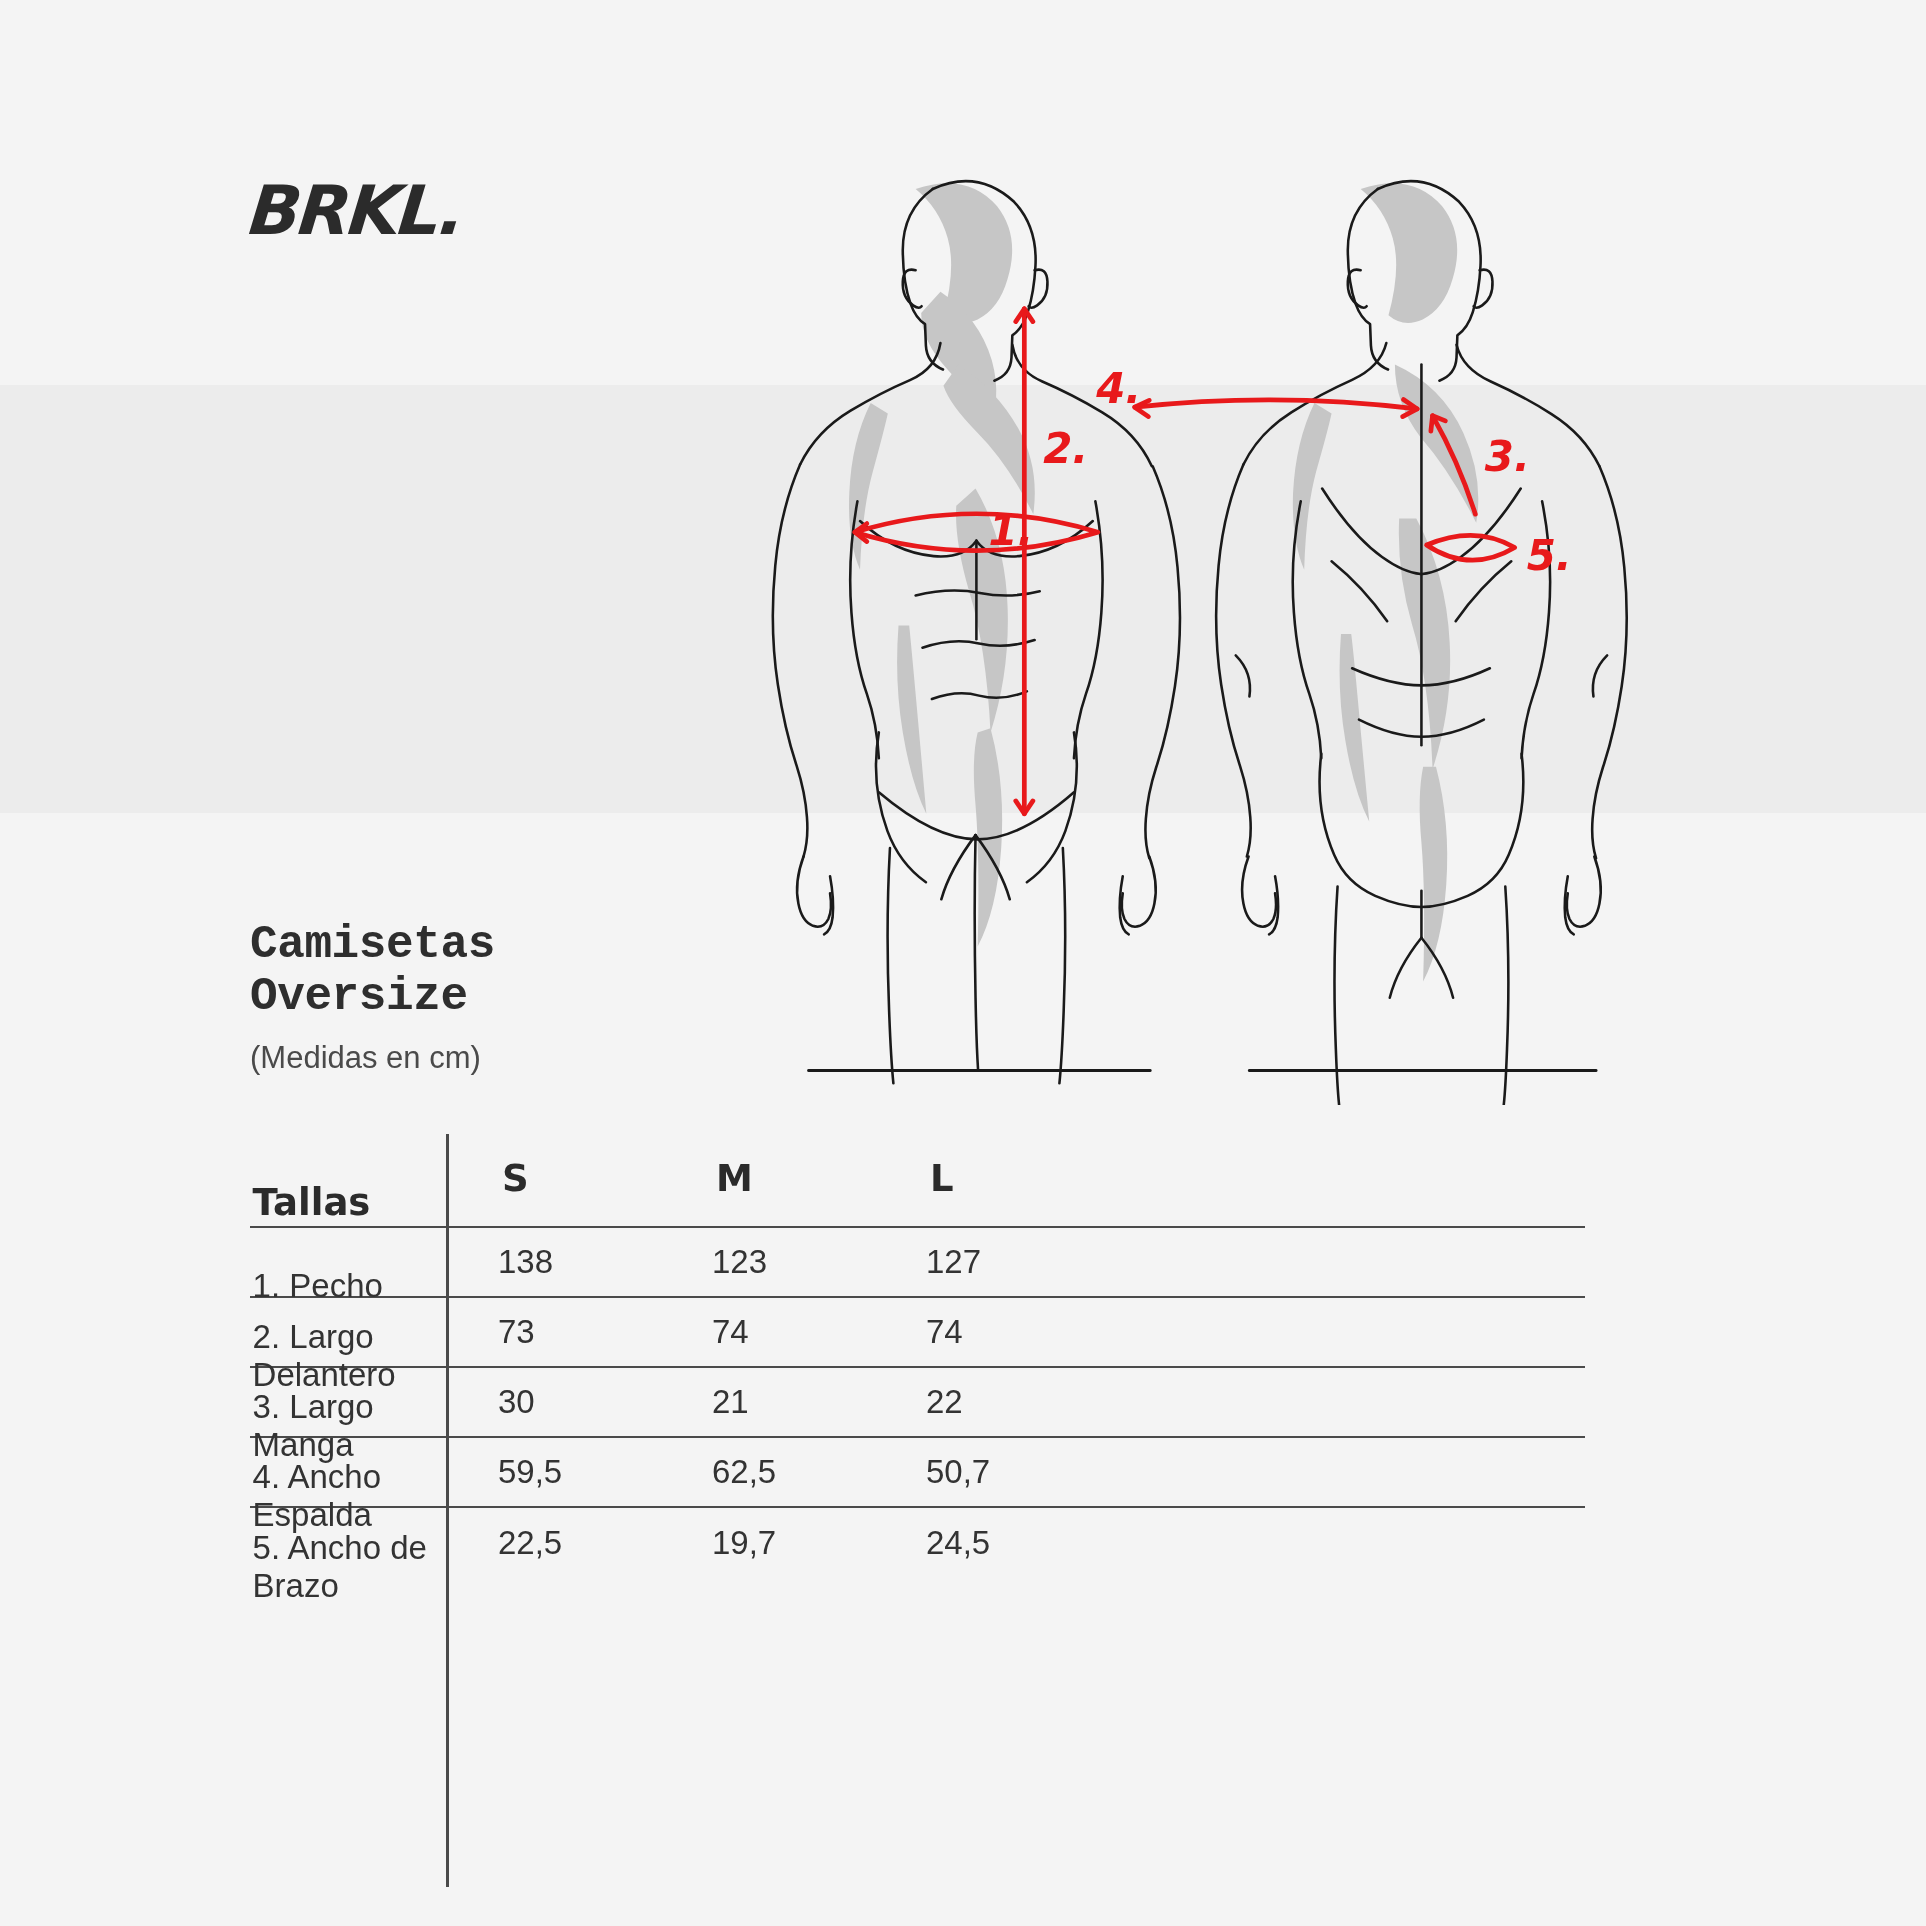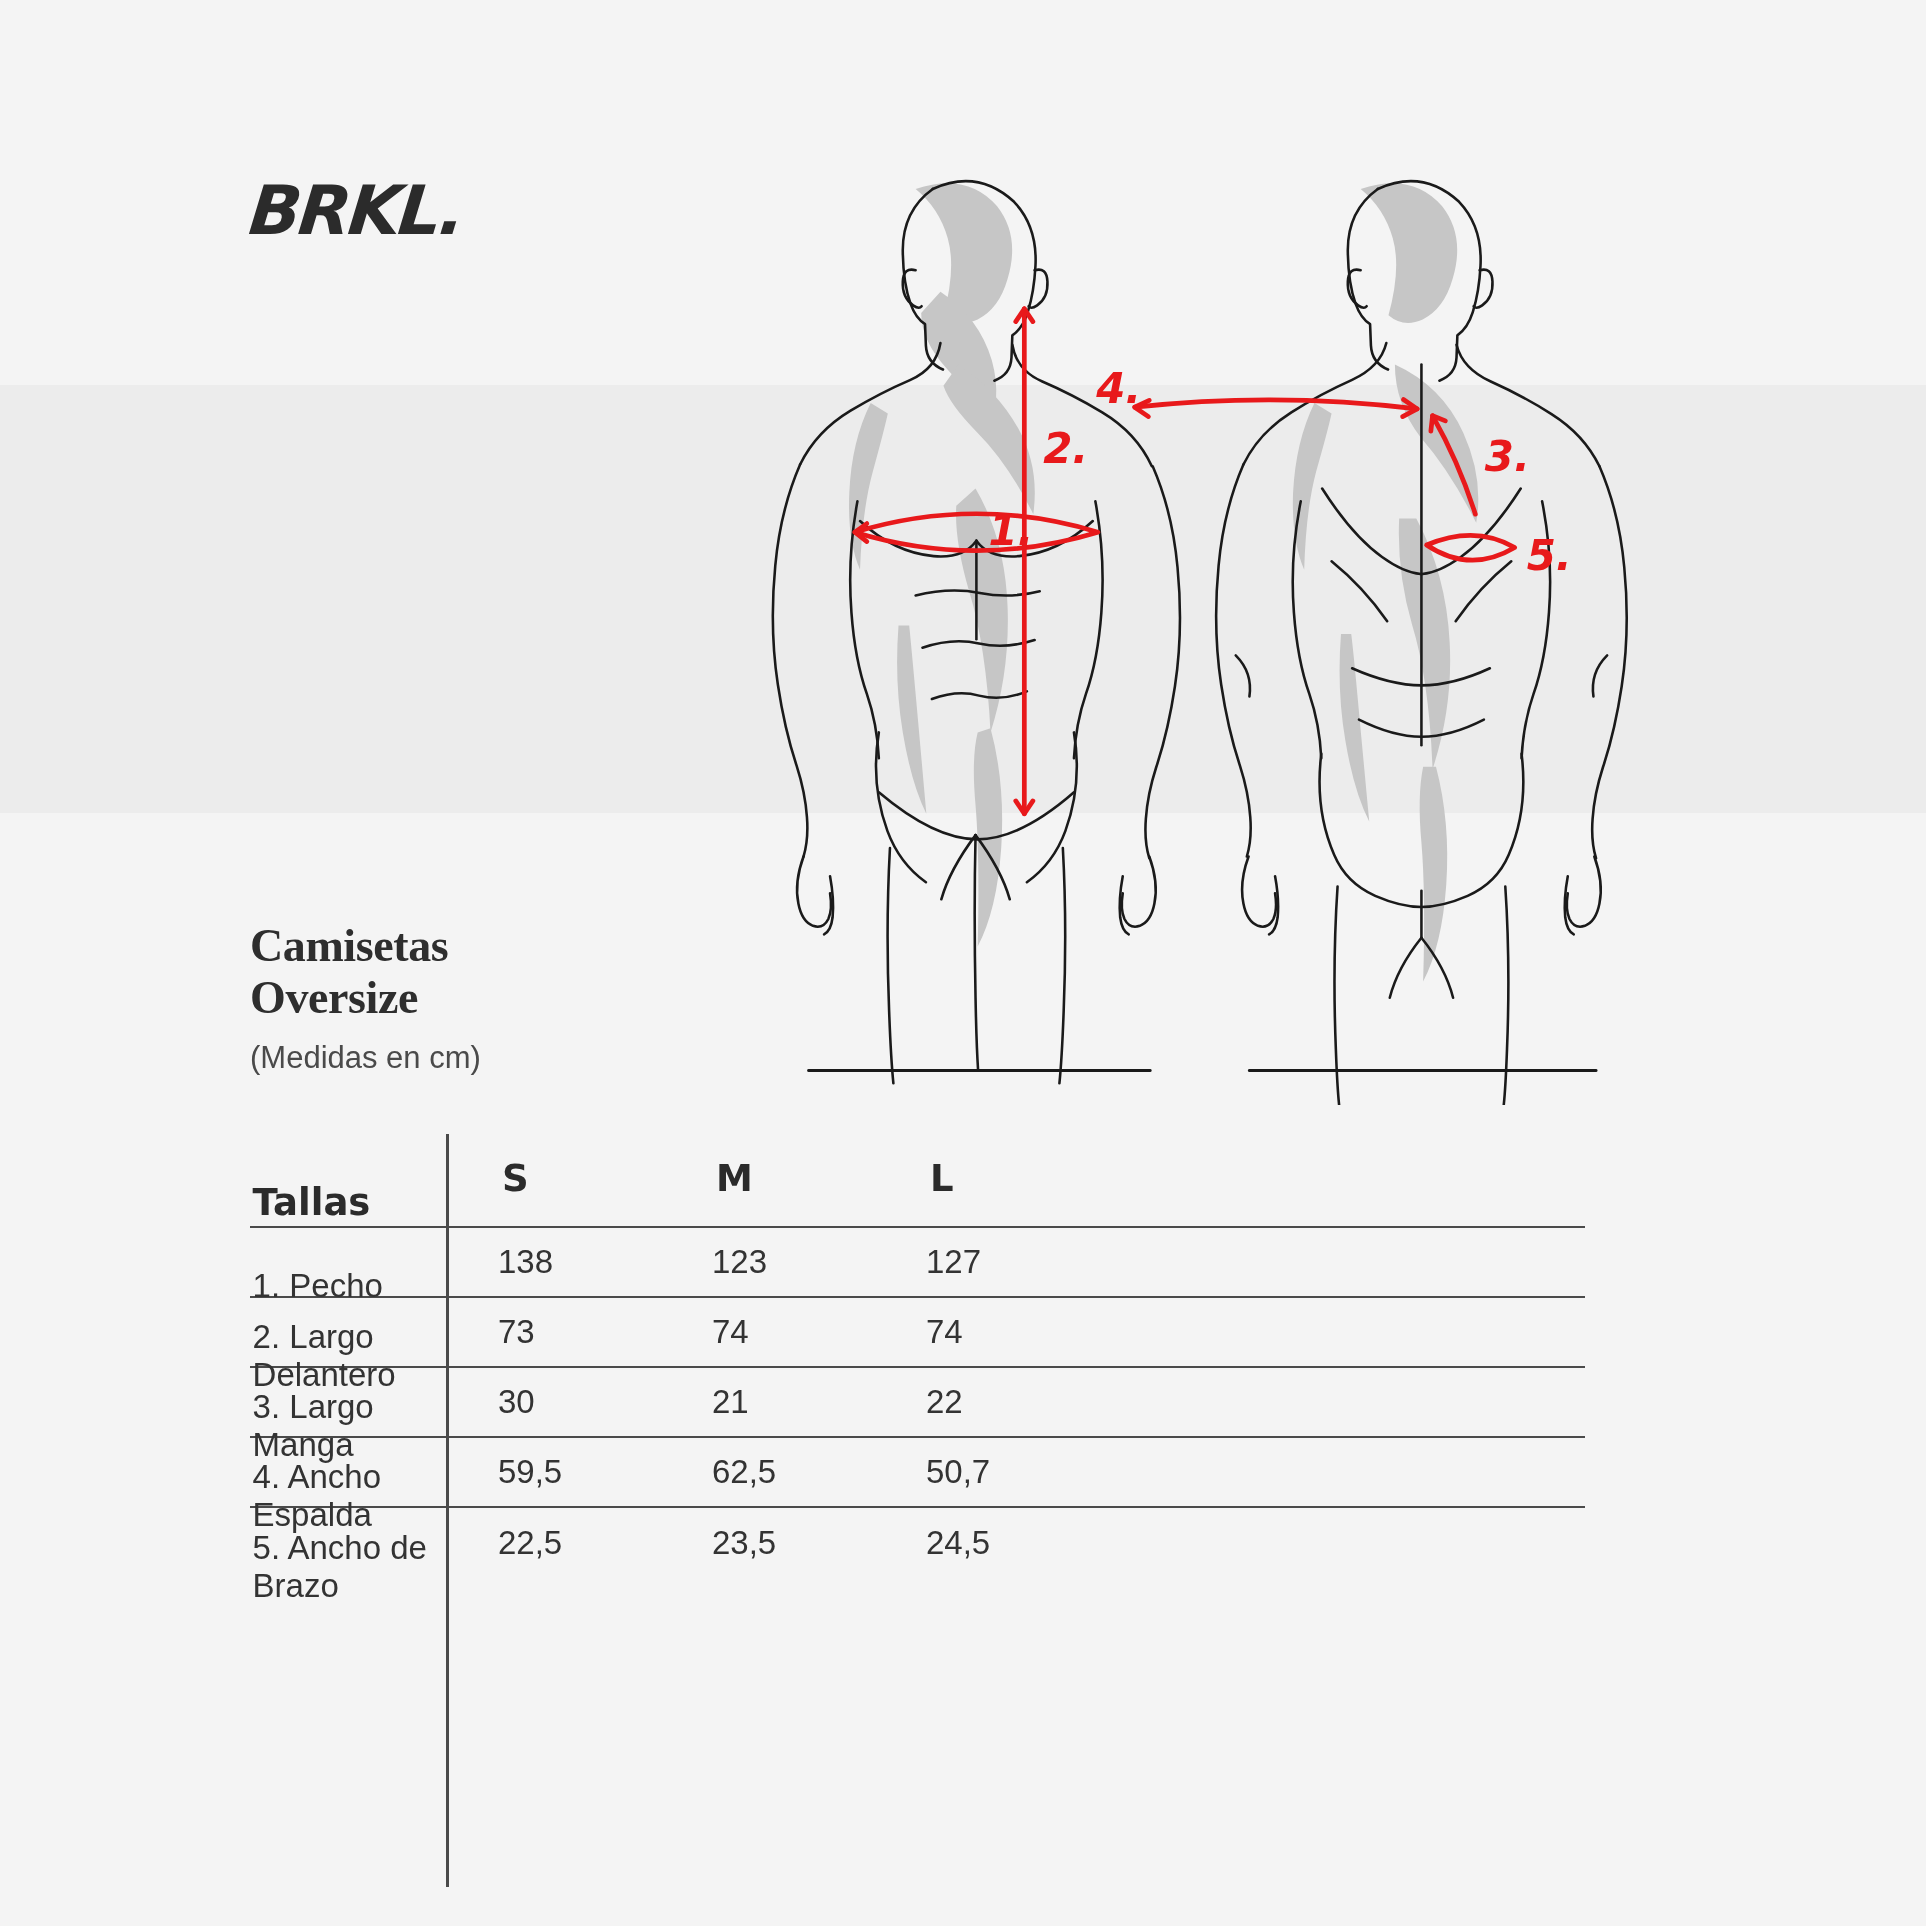--- a/index.html
+++ b/index.html
@@ -50,21 +50,21 @@
   
   .title {
     position: absolute;
     left: 250px;
     top: 920px;
     font-size: 46px;
     font-weight: bold;
     line-height: 1.13;
     color: #2e2e2e;
     letter-spacing: -0.4px;
-    font-family: Liberation Serif, serif;
+    font-family: Liberation Mono, monospace;
   }
   .subtitle {
     position: absolute;
     left: 250px;
     top: 1040px;
     font-size: 31px;
     color: #4a4a4a;
     font-family: "Liberation Sans", sans-serif;
   }
 
@@ -320,18 +320,18 @@
   <div class="trow">
     <div class="c-label">4. Ancho Espalda</div>
     <div class="c-val">59,5</div>
     <div class="c-val">62,5</div>
     <div class="c-val">50,7</div>
   </div>
 
   <div class="trow last">
     <div class="c-label">5. Ancho de Brazo</div>
     <div class="c-val">22,5</div>
-    <div class="c-val">23,5</div>
+    <div class="c-val">19,7</div>
     <div class="c-val">24,5</div>
   </div>
 
 </div>
 
 
 </body></html>

